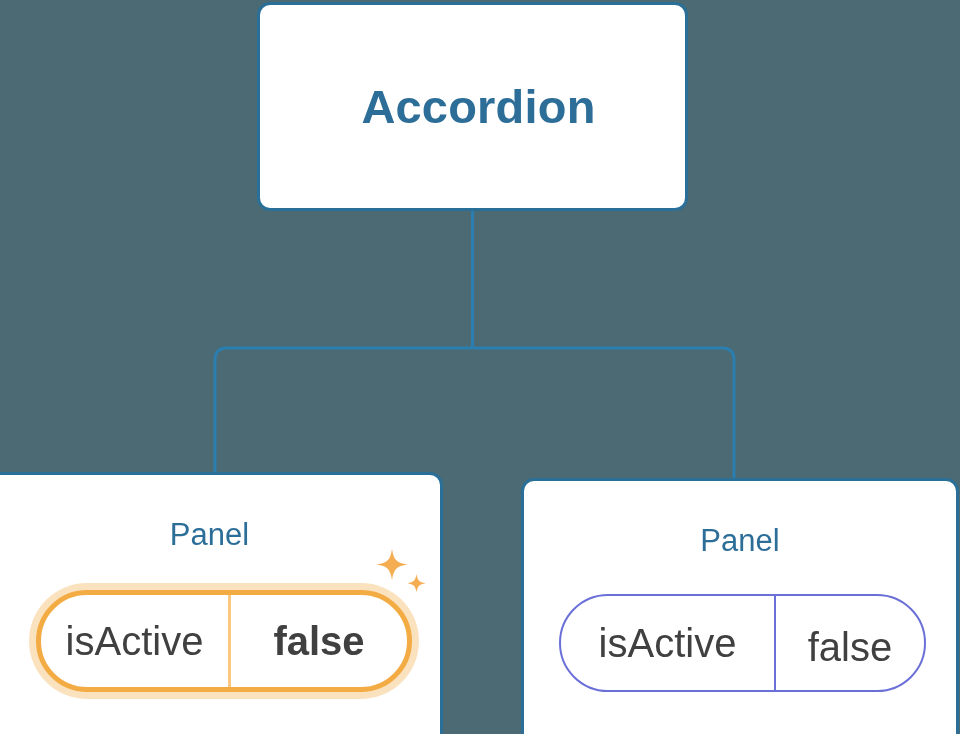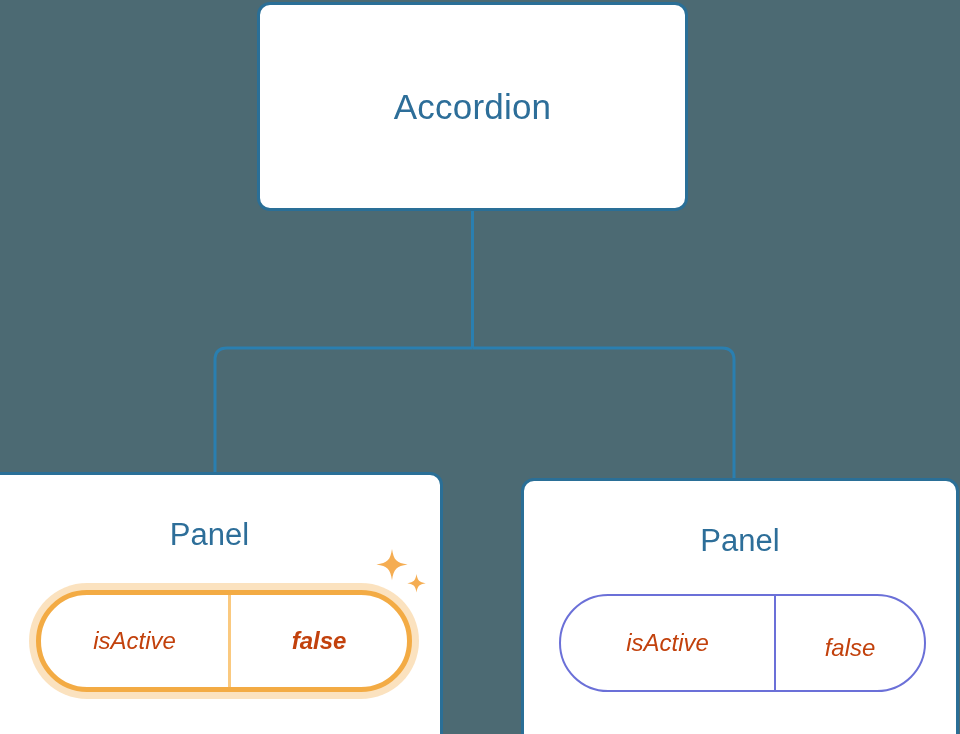--- a/index.html
+++ b/index.html
@@ -48,23 +48,24 @@
   #root-node .node-title {
     position: absolute;
     left: 0;
     top: 0;
     width: 100%;
     height: 100%;
     display: flex;
     align-items: center;
     justify-content: center;
     color: #2d6e99;
-    font-size: 35px;
-    font-weight: 400;
+    font-size: 47px;
+    font-weight: 700;
     letter-spacing: 0.2px;
+    padding-left: 6px;
   }
 
   
   .child-node {
     overflow: visible;
   }
   #panel-true {
     left: -24px;
     top: 472px;
     width: 467px;
@@ -94,25 +95,24 @@
     display: flex;
     align-items: stretch;
     box-sizing: border-box;
     border-radius: 999px;
     background: #ffffff;
   }
   .prop-key, .prop-val {
     display: flex;
     align-items: center;
     justify-content: center;
-    font-size: 24px;
-    color: #c2410c;
+    font-size: 40px;
+    color: #404040;
     box-sizing: border-box;
     white-space: nowrap;
-    font-style: italic;
   }
 
   
   .pill-plain {
     border: 2px solid #6b70d8;
   }
   .pill-plain .prop-key {
     flex: 0 0 215px;
     border-right: 2px solid #6b70d8;
   }

